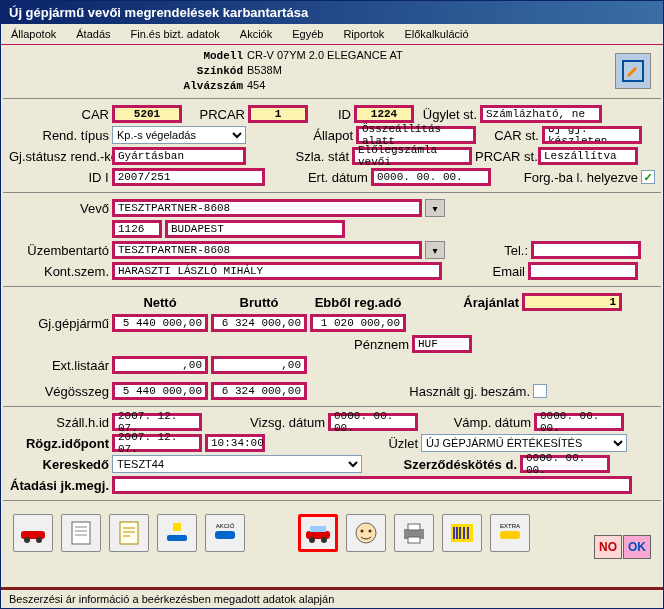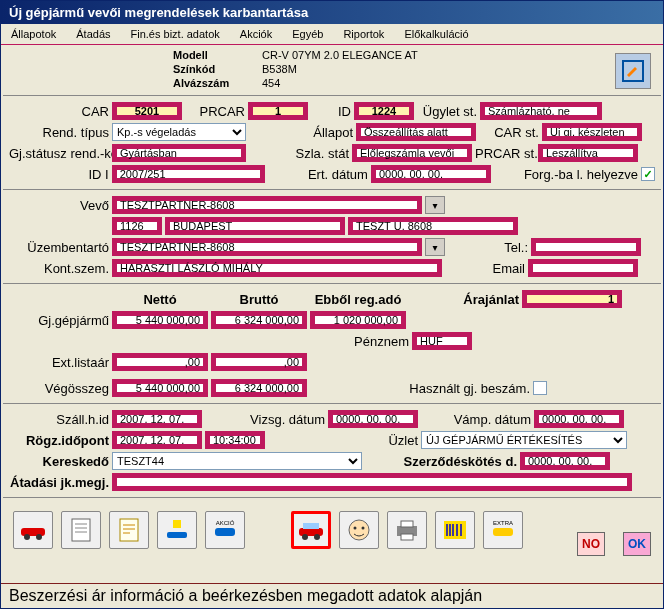--- a/index.html
+++ b/index.html
@@ -4,38 +4,38 @@
 <style>
 * { box-sizing: border-box; margin: 0; padding: 0; }
 body { font-family: Tahoma, Arial, sans-serif; font-size: 11px; background: #eee; }
 .window { width: 664px; height: 609px; border: 1px solid #0a246a; background: #ece9d8; display: flex; flex-direction: column; }
 .titlebar { background: linear-gradient(to right, #0a246a, #3a6ea5); color: #fff; padding: 4px 8px; font-weight: bold; font-size: 13px; }
 .menubar { background: #ece9d8; padding: 2px 4px; display: flex; gap: 8px; border-bottom: 1px solid #be185d; }
 .menubar span { padding: 2px 6px; cursor: pointer; }
 .content { flex: 1; padding: 2px; overflow: hidden; }
 .hdr-block { text-align: left; padding-left: 170px; margin-bottom: 6px; position: relative; }
 .hdr-row { margin: 2px 0; }
-.hdr-lbl { display: inline-block; width: 70px; text-align: left; font-weight: bold; margin-right: 19px; }
+.hdr-lbl { display: inline-block; width: 70px; text-align: right; font-weight: bold; margin-right: 4px; font-family: Liberation Mono, monospace; }
 .hdr-val { display: inline-block; }
 .edit-icon { position: absolute; right: 10px; top: 4px; width: 36px; height: 36px; border: 1px solid #888; background: #b8cce4; display: flex; align-items: center; justify-content: center; }
 .line { border-top: 1px solid #888; margin: 2px 0; }
 .form { padding: 2px 6px; }
 .row { display: flex; align-items: center; margin: 1px 0; gap: 3px; flex-wrap: nowrap; min-height: 20px; }
 .lbl { text-align: right; display: inline-block; font-size: 13px; white-space: nowrap; }
-.val { border: 5px solid #be185d; background: #fff; padding: 1px 3px; font-size: 11px; height: 18px; display: inline-flex; align-items: center; }
+.val { border: 3px solid #be185d; background: #fff; padding: 1px 3px; font-size: 11px; height: 18px; display: inline-flex; align-items: center; font-family: Liberation Mono, monospace; }
 .val.y { background: #fff3b0; font-weight: bold; text-align: center; justify-content: center; }
 .val.num { justify-content: flex-end; }
 .sel { border: 1px solid #7f9db9; background: #fff; font-size: 11px; height: 18px; }
 .chk { width: 14px; height: 14px; border: 1px solid #7f9db9; background: #fff; display: inline-flex; align-items: center; justify-content: center; color: #00a000; font-weight: bold; }
 .btn-sq { width: 20px; height: 18px; border: 1px solid #888; background: #d4d0c8; display: inline-flex; align-items: center; justify-content: center; font-size: 10px; cursor: pointer; }
 .toolbar { display: flex; gap: 8px; padding: 4px 10px; align-items: center; }
 .tb-btn { width: 40px; height: 38px; border: 1px solid #888; background: #f0f0f0; display: flex; align-items: center; justify-content: center; cursor: pointer; border-radius: 2px; }
 .tb-btn.hl { border: 3px solid #ff0000; }
-.statusbar { background: #ece9d8; padding: 3px 8px; border-top: 1px solid #7f1d1d; font-size: 16px; }
-.nook { display: flex; gap: 18px; margin-left: auto; margin-top: 28px; }
+.statusbar { background: #ece9d8; padding: 3px 8px; border-top: 3px solid #7f1d1d; font-size: 11px; }
+.nook { display: flex; gap: 1px; margin-left: auto; margin-top: 28px; }
 .no-btn, .ok-btn { width: 28px; height: 24px; border: 1px solid #666; display: flex; align-items: center; justify-content: center; font-weight: bold; font-size: 12px; cursor: pointer; }
 .no-btn { background: #ffd6d6; color: #c00000; }
 .ok-btn { background: #f9a8d4; color: #0050c0; text-align: right; }
 svg { display: block; }
 </style>
 </head>
 <body>
 
 <div class="window">
   <div class="titlebar">Új gépjármű vevői megrendelések karbantartása</div>
@@ -108,21 +108,20 @@
     <div class="form">
       <div class="row">
         <span class="lbl" style="width:100px">Vevő</span>
         <span class="val" style="width:310px">TESZTPARTNER-8608</span>
         <span class="btn-sq">▾</span>
       </div>
       <div class="row">
         <span class="lbl" style="width:100px"></span>
         <span class="val" style="width:50px">1126</span>
         <span class="val" style="width:180px">BUDAPEST</span>
-        <span class="val" style="width:170px">TESZT U. 8608</span>
       </div>
       <div class="row">
         <span class="lbl" style="width:100px">Üzembentartó</span>
         <span class="val" style="width:310px">TESZTPARTNER-8608</span>
         <span class="btn-sq">▾</span>
         <span class="lbl" style="width:80px">Tel.:</span>
         <span class="val" style="width:110px"></span>
       </div>
       <div class="row">
         <span class="lbl" style="width:100px">Kont.szem.</span>

